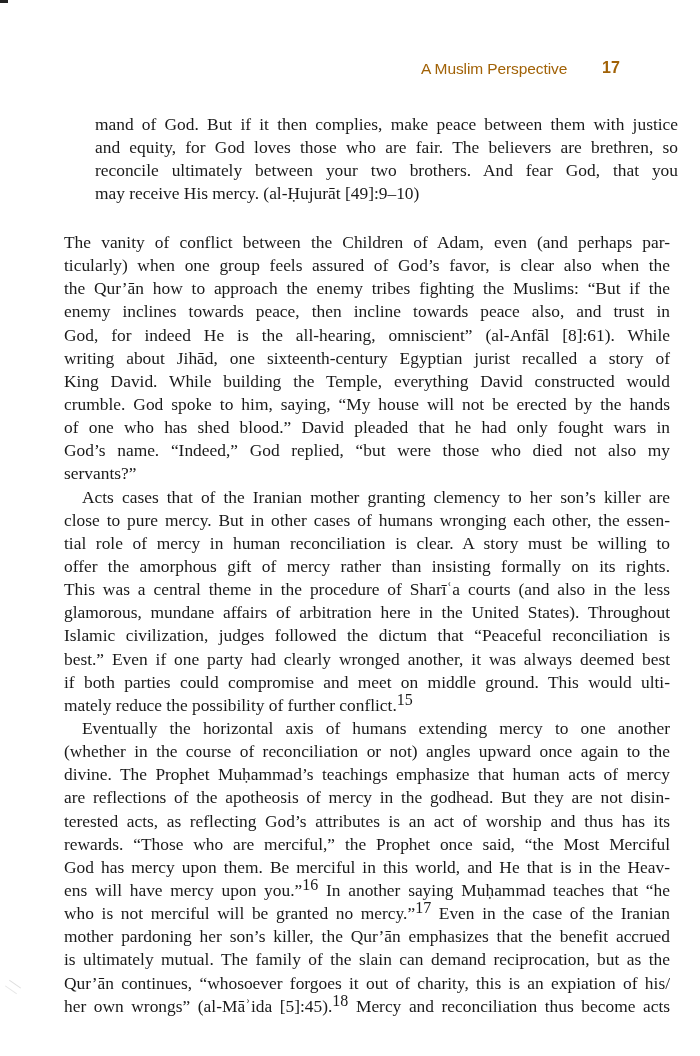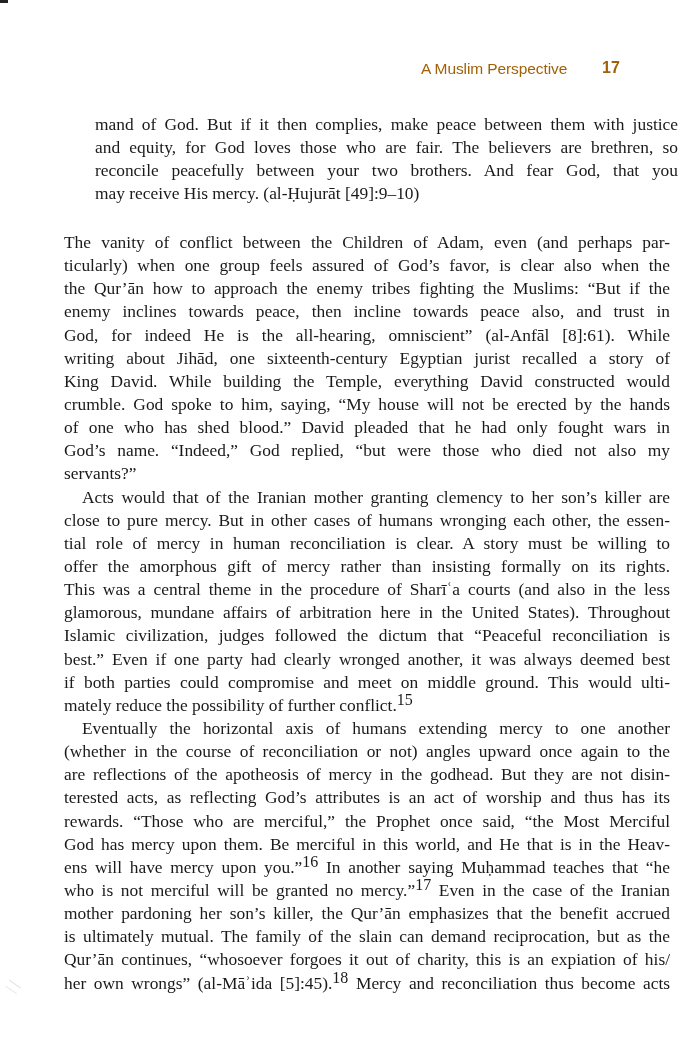--- a/index.html
+++ b/index.html
@@ -100,55 +100,56 @@
 <div class="corner-mark"></div>
 
 <header class="running-head">
   <span class="title">A Muslim Perspective</span>
   <span class="folio">17</span>
 </header>
 
 <blockquote class="text quote" style="margin:8px;">
   <span class="line">mand of God. But if it then complies, make peace between them with justice</span>
   <span class="line">and equity, for God loves those who are fair. The believers are brethren, so</span>
-  <span class="line">reconcile peacefully between your two brothers. And fear God, that you</span>
+  <span class="line">reconcile ultimately between your two brothers. And fear God, that you</span>
   <span class="line last">may receive His mercy. (al-Ḥujurāt [49]:9–10)</span>
 </blockquote>
 
 <main class="text body-text">
   <div>
     <span class="line">The vanity of conflict between the Children of Adam, even (and perhaps par-</span>
     <span class="line">ticularly) when one group feels assured of God’s favor, is clear also when the</span>
     <span class="line">the Qur’ān how to approach the enemy tribes fighting the Muslims: “But if the</span>
     <span class="line">enemy inclines towards peace, then incline towards peace also, and trust in</span>
     <span class="line">God, for indeed He is the all-hearing, omniscient” (al-Anfāl [8]:61). While</span>
     <span class="line">writing about Jihād, one sixteenth-century Egyptian jurist recalled a story of</span>
     <span class="line">King David. While building the Temple, everything David constructed would</span>
     <span class="line">crumble. God spoke to him, saying, “My house will not be erected by the hands</span>
     <span class="line">of one who has shed blood.” David pleaded that he had only fought wars in</span>
     <span class="line">God’s name. “Indeed,” God replied, “but were those who died not also my</span>
     <span class="line last">servants?”</span>
   </div>
 
   <div>
-    <span class="line indent">Acts would that of the Iranian mother granting clemency to her son’s killer are</span>
+    <span class="line indent">Acts cases that of the Iranian mother granting clemency to her son’s killer are</span>
     <span class="line">close to pure mercy. But in other cases of humans wronging each other, the essen-</span>
     <span class="line">tial role of mercy in human reconciliation is clear. A story must be willing to</span>
     <span class="line">offer the amorphous gift of mercy rather than insisting formally on its rights.</span>
     <span class="line">This was a central theme in the procedure of Sharīʿa courts (and also in the less</span>
     <span class="line">glamorous, mundane affairs of arbitration here in the United States). Throughout</span>
     <span class="line">Islamic civilization, judges followed the dictum that “Peaceful reconciliation is</span>
     <span class="line">best.” Even if one party had clearly wronged another, it was always deemed best</span>
     <span class="line">if both parties could compromise and meet on middle ground. This would ulti-</span>
     <span class="line last"><span>mately reduce the possibility of further conflict.</span><sup>15</sup></span>
   </div>
 
   <div>
     <span class="line indent">Eventually the horizontal axis of humans extending mercy to one another</span>
     <span class="line">(whether in the course of reconciliation or not) angles upward once again to the</span>
+    <span class="line">divine. The Prophet Muḥammad’s teachings emphasize that human acts of mercy</span>
     <span class="line">are reflections of the apotheosis of mercy in the godhead. But they are not disin-</span>
     <span class="line">terested acts, as reflecting God’s attributes is an act of worship and thus has its</span>
     <span class="line">rewards. “Those who are merciful,” the Prophet once said, “the Most Merciful</span>
     <span class="line">God has mercy upon them. Be merciful in this world, and He that is in the Heav-</span>
     <span class="line"><span>ens will have mercy upon you.”</span><sup>16</sup><span style="white-space:pre;"> In another saying Muḥammad teaches that “he</span></span>
     <span class="line"><span>who is not merciful will be granted no mercy.”</span><sup>17</sup><span style="white-space:pre;"> Even in the case of the Iranian</span></span>
     <span class="line">mother pardoning her son’s killer, the Qur’ān emphasizes that the benefit accrued</span>
     <span class="line">is ultimately mutual. The family of the slain can demand reciprocation, but as the</span>
     <span class="line">Qur’ān continues, “whosoever forgoes it out of charity, this is an expiation of his/</span>
     <span class="line"><span>her own wrongs” (al-Māʾida [5]:45).</span><sup>18</sup><span style="white-space:pre;"> Mercy and reconciliation thus become acts</span></span>

